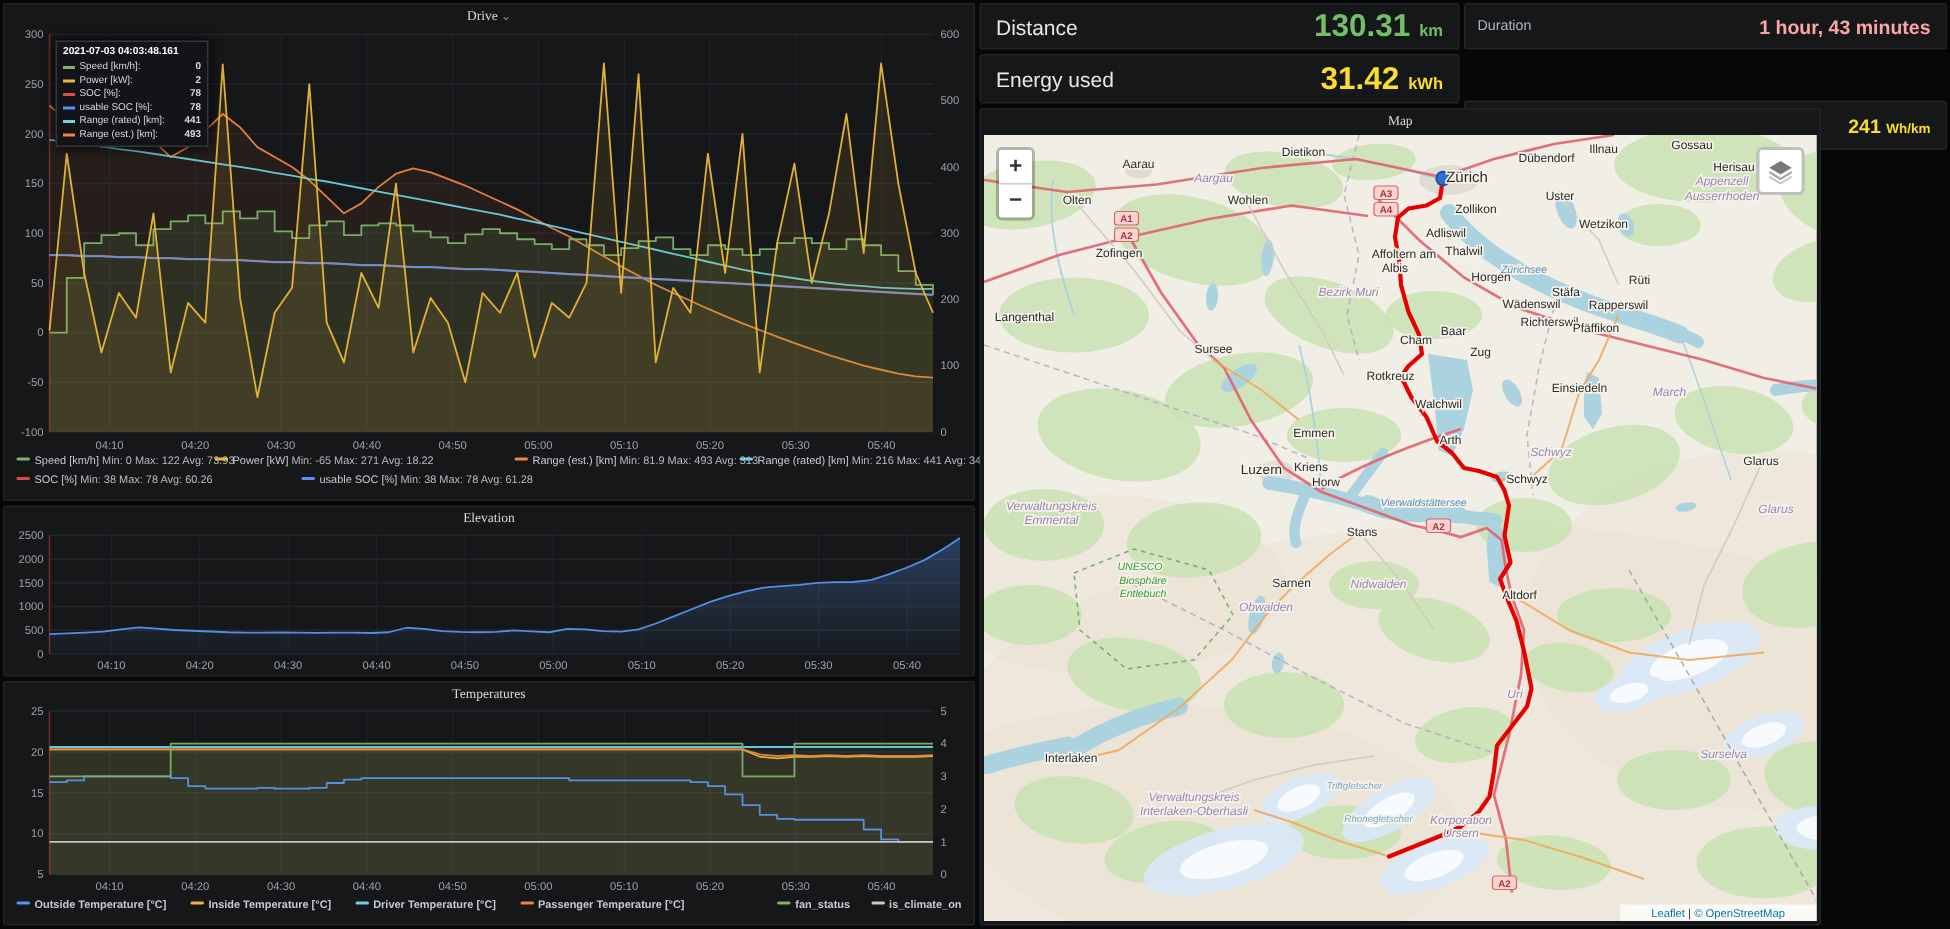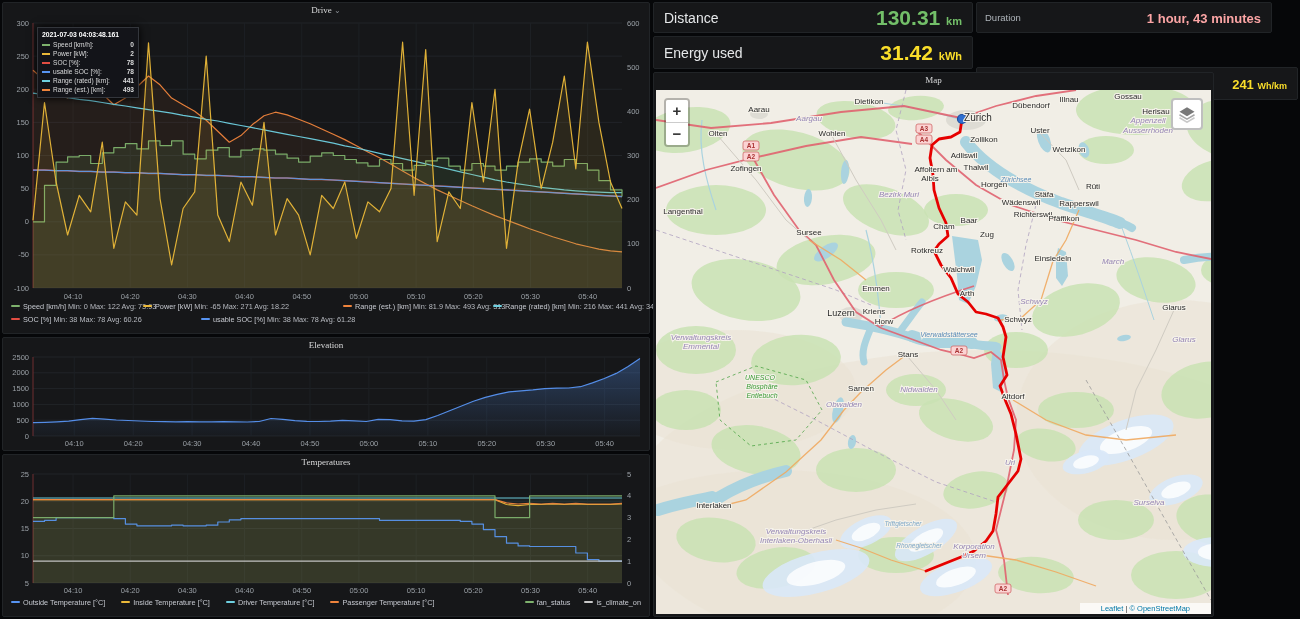--- a/index.html
+++ b/index.html
@@ -14,21 +14,21 @@
   .gtooltip .ts{font-weight:bold;font-size:6.8px;margin-bottom:2px;color:#fff;}
   .trow{display:flex;align-items:center;line-height:9px;}
   .trow .dash{width:8px;height:2px;margin-right:3px;flex:none;}
   .trow .tl{flex:1;}
   .trow .tv{font-weight:bold;text-align:right;}
   
   .legend{position:relative;font-size:7.3px;color:#c7cad1;height:26px;}
   .legend .li{position:absolute;white-space:nowrap;cursor:pointer;}
   .li .sw{display:inline-block;width:9px;height:2.5px;vertical-align:2px;margin-right:3px;border-radius:1px;}
   .legend2{display:flex;font-size:7.3px;color:#c7cad1;padding:2px 8px 0 8px;}
-  .legend2 .li{margin-right:16px;white-space:nowrap;cursor:pointer;}
+  .legend2 .li{margin-right:16px;white-space:nowrap;cursor:pointer;font-weight:bold;}
   .legend2 .right{margin-left:auto;}
   .legend2 .right .li{margin-right:0;margin-left:14px;}
   
   .statbig{display:flex;align-items:center;padding:0 10px;}
   .statbig .slabel{font-size:14px;color:#e6e8ea;}
   .statbig .sval{margin-left:auto;font-weight:bold;font-size:21px;}
   .statbig .sval small{font-size:11px;font-weight:bold;}
   .statsmall{padding:4px 8px;position:relative;}
   .statsmall .slabel{font-size:9.5px;color:#aeb4ba;}
   .statsmall .sval{position:absolute;right:10px;top:50%;transform:translateY(-50%);font-weight:bold;font-size:13px;}
@@ -263,21 +263,21 @@
       <span class="li"><i class="sw" style="background:#6ED0E0"></i><span>Driver Temperature [°C]</span></span>
       <span class="li"><i class="sw" style="background:#EF843C"></i><span>Passenger Temperature [°C]</span></span>
       <span class="right"><span class="li"><i class="sw" style="background:#7EB26D"></i><span>fan_status</span></span><span class="li"><i class="sw" style="background:#C9C9C9"></i><span>is_climate_on</span></span></span>
     </div>
 </div>
 
 <div class="panel statbig" style="left:653px;top:2px;width:320px;height:31px;">
   <span class="slabel">Distance</span>
   <span class="sval green"><span>130.31</span> <small>km</small></span>
 </div>
-<div class="panel statsmall" style="left:976px;top:2px;width:296px;height:31px;">
+<div class="panel statsmall" style="left:976px;top:2px;width:322px;height:31px;">
   <span class="slabel">Duration</span>
   <span class="sval blue">1 hour, 43 minutes</span>
 </div>
 <div class="panel statbig" style="left:653px;top:36px;width:320px;height:33px;">
   <span class="slabel">Energy used</span>
   <span class="sval yellow"><span>31.42</span> <small>kWh</small></span>
 </div>
 <div class="panel statsmall" style="left:976px;top:36px;width:322px;height:33px;">
   <span class="slabel">Consumption</span>
   <span class="sval yellow"><span>241</span> <small>Wh/km</small></span>

